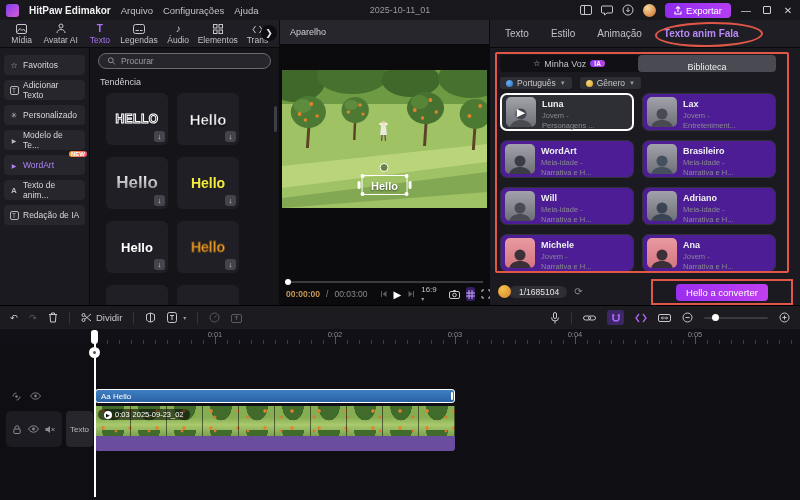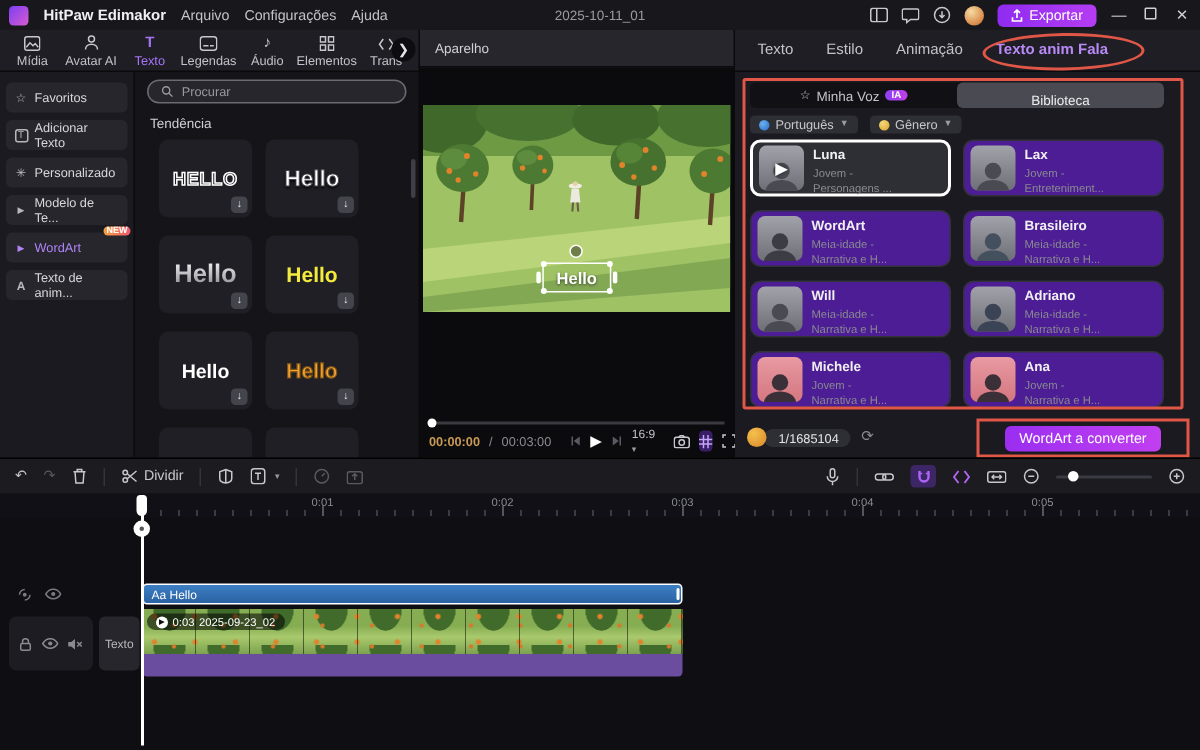--- a/index.html
+++ b/index.html
@@ -318,20 +318,24 @@
     <span>Modelo de Te...</span>
     </div>
   <div class="side-item purple">
     <span class="sic" style="font-size:6px;">▶</span>
     <span>WordArt</span>
     <span class="new-badge">NEW</span>
     </div>
   <div class="side-item">
     <span class="sic" style="font-weight:bold;">A</span>
     <span>Texto de anim...</span>
+    </div>
+  <div class="side-item">
+    <span class="sic"><span class="mini-box">T</span></span>
+    <span>Redação de IA</span>
     </div>
 </div>
 
 <div id="library">
   <div class="search">
     <svg class="ic" width="10" height="10" viewBox="0 0 12 12">
         <circle cx="5" cy="5" r="3.2" fill="none" stroke="#9a9aa0" stroke-width="1.2"></circle>
         <line x1="7.5" y1="7.5" x2="10.5" y2="10.5" stroke="#9a9aa0" stroke-width="1.2"></line>
       </svg>
     <input placeholder="Procurar" style="">
@@ -599,21 +603,21 @@
           <div class="vdesc">Jovem -</div>
           <div class="vdesc">Narrativa e H...</div></span>
         </div>
     </div>
     <div class="credits">
       <span class="coin"></span>
       <span class="cred-pill">1/1685104</span>
       <span class="refresh">⟳</span>
     </div>
     <div class="convert-outline">
-      <span class="convert-btn">WordArt a converter</span>
+      <span class="convert-btn">Hello a converter</span>
     </div>
   </div>
 </div>
 
 <div id="tl-toolbar">
   <span class="tico2">↶</span>
   <span class="tico2 dim">↷</span>
   <span class="tico2">
     <svg class="ic" width="10" height="11" viewBox="0 0 10 11">
         <path d="M1 2.5h8M3.5 2.5V1h3v1.5M2 2.5l.6 7.5h4.8l.6-7.5" fill="none" stroke="currentColor"></path>

